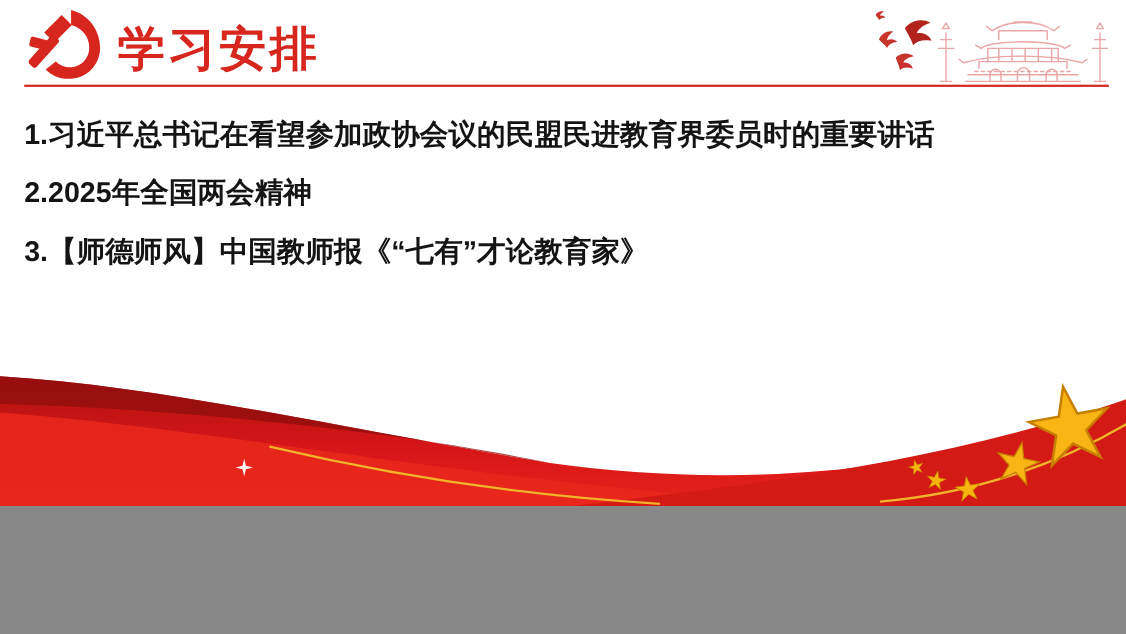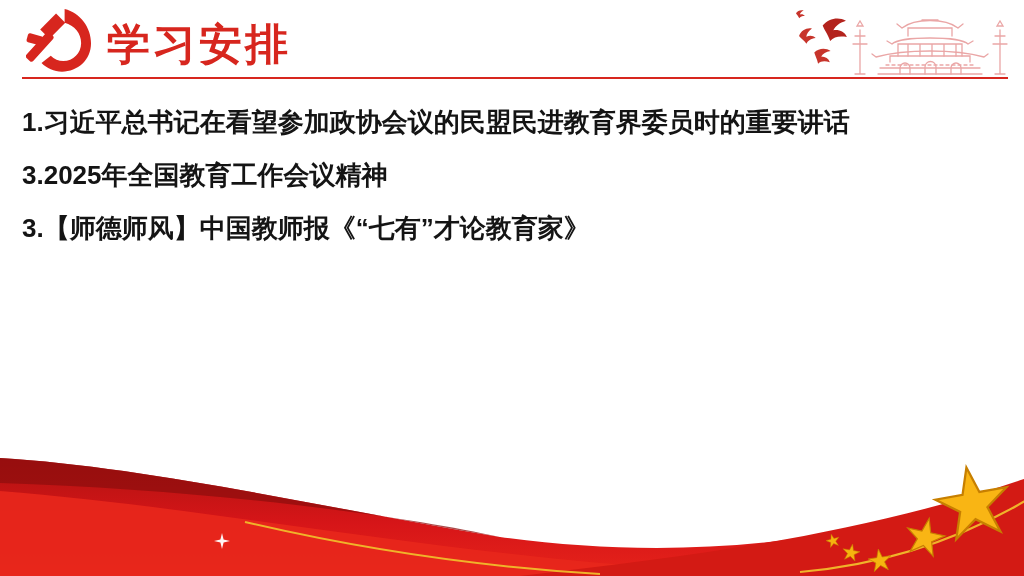--- a/index.html
+++ b/index.html
@@ -1,17 +1,17 @@
 <!DOCTYPE html>
 <html><head>
 <meta charset="utf-8">
 <style>
   html,body{margin:0;padding:0;background:#888;}
   .slide{
-    position:relative;width:1024px;height:576px;background:#ffffff;
+    position:relative;width:1024px;height:460px;background:#ffffff;
     overflow:hidden;font-family:"Liberation Sans","DejaVu Sans",sans-serif;
   }
   .emblem{position:absolute;left:26px;top:7px;}
   .page-title{
     position:absolute;left:107px;top:16px;
     font-size:43px;font-weight:bold;color:#d7261e;letter-spacing:3px;white-space:nowrap;
   }
   .header-line{position:absolute;left:22px;top:77px;width:986px;height:2px;background:#d7261e;}
   .doves{position:absolute;left:786px;top:6px;}
   .gate{position:absolute;left:850px;top:4px;}
@@ -59,21 +59,21 @@
       <path d="M42 40 C 50 32, 110 32, 118 40 M42 40 l-5 -3 M118 40 l5 -3"></path>
       <path d="M58 32 V24 H102 V32"></path>
       <path d="M52 24 C 65 14, 95 14, 108 24 M52 24 l-5 -4 M108 24 l5 -4 M72 16 H88"></path>
     </g>
   </svg>
 
   <div class="header-line"></div>
 
   <div class="content">
     <div class="list-item">1.习近平总书记在看望参加政协会议的民盟民进教育界委员时的重要讲话</div>
-    <div class="list-item">3.2025年全国教育工作会议精神</div>
+    <div class="list-item">2.2025年全国两会精神</div>
     <div class="list-item">3.【师德师风】中国教师报《“七有”才论教育家》</div>
   </div>
 
   <svg class="ribbon" width="1024" height="145" viewBox="0 0 1024 145" aria-hidden="true">
     <defs>
       <linearGradient id="gradMain" x1="0" y1="0" x2="0" y2="1">
         <stop offset="0" stop-color="#b01311"></stop>
         <stop offset="0.55" stop-color="#d61518"></stop>
         <stop offset="1" stop-color="#e6231a"></stop>
       </linearGradient>

